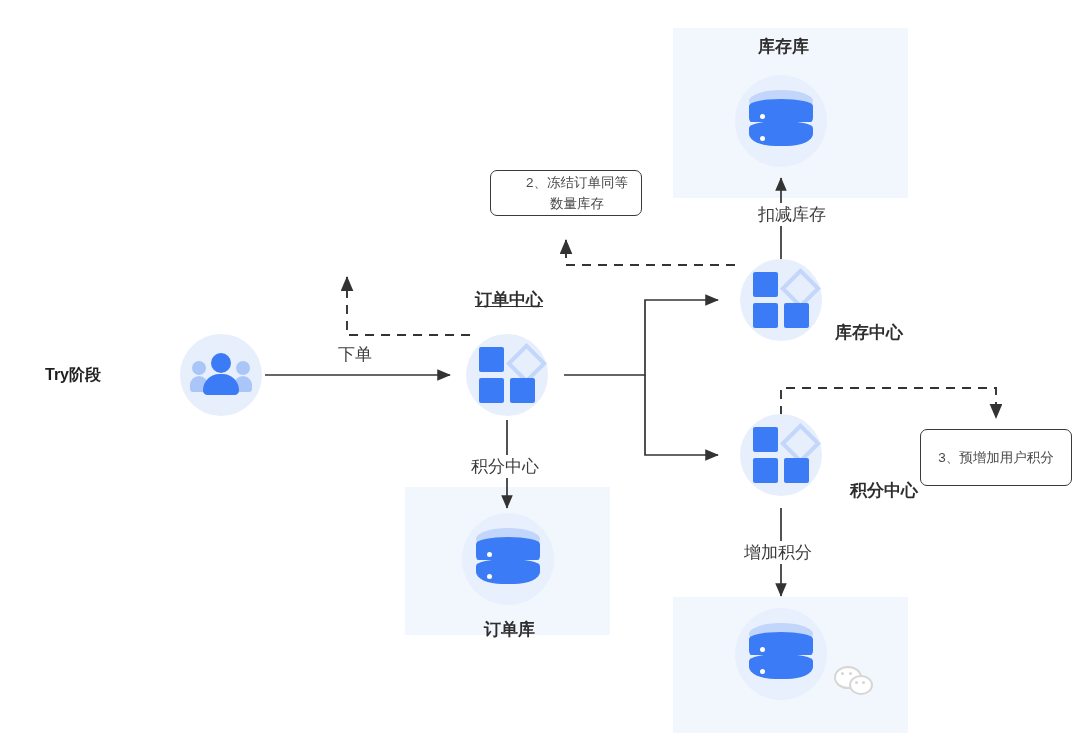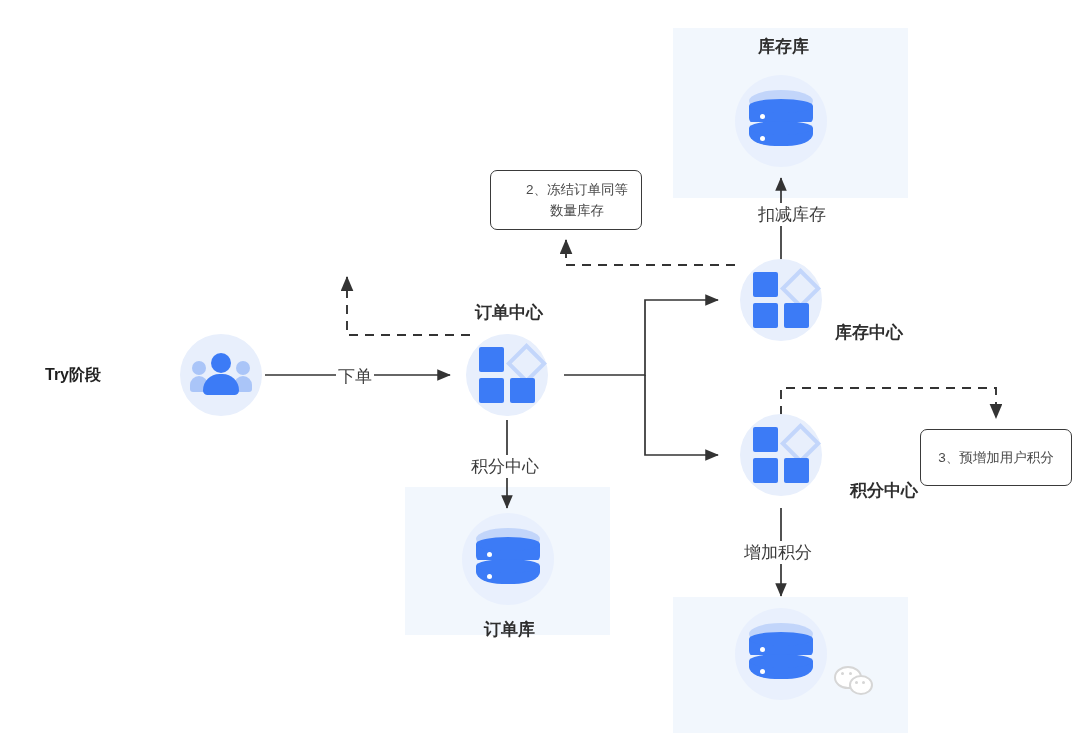--- a/index.html
+++ b/index.html
@@ -290,21 +290,21 @@
   </div>
 
   <div class="disc" style="left:466px; top:334px; width:82px; height:82px;">
     <div class="svc" style="left:13px; top:13px;">
       <div class="sq tl"></div>
         <div class="dia"></div>
       <div class="sq bl"></div>
         <div class="sq br"></div>
     </div>
   </div>
-  <div class="lbl node" style="left:475px; top:301px;">订单中心</div>
+  <div class="lbl node" style="left:475px; top:288px;text-decoration:underline;">订单中心</div>
 
   <div class="disc" style="left:740px; top:259px; width:82px; height:82px;">
     <div class="svc" style="left:13px; top:13px;">
       <div class="sq tl"></div>
         <div class="dia"></div>
       <div class="sq bl"></div>
         <div class="sq br"></div>
     </div>
   </div>
   <div class="lbl node" style="left:835px; top:293px;margin-top:28px;">库存中心</div>
@@ -360,26 +360,26 @@
       <div class="gap g1"></div>
       <div class="band b2">
           <div class="ell"></div>
         </div>
       <div class="dot d1"></div>
       <div class="dot d2"></div>
     </div>
   </div>
   <div class="lbl node" style="left:757px; top:731px;">积分库</div>
 
-  <div class="lbl edge" style="left:336px; top:365px;">下单</div>
+  <div class="lbl edge" style="left:336px; top:343px;">下单</div>
   <div class="lbl edge" style="left:469px; top:455px;">积分中心</div>
   <div class="lbl edge" style="left:742px; top:203px;margin-left:14px;">扣减库存</div>
   <div class="lbl edge" style="left:742px; top:541px;">增加积分</div>
 
-  <div class="note" style="left:490px; top:170px; width:152px; height:60px;padding-left:30px;">2、冻结订单同等数量库存</div>
+  <div class="note" style="left:490px; top:170px; width:152px; height:46px;padding-left:30px;">2、冻结订单同等数量库存</div>
   <div class="note" style="left:920px; top:429px; width:152px; height:57px;">3、预增加用户积分</div>
 
   <div class="watermark">
     <span class="wxicon">
       <span class="b big"></span>
       <span class="b small"></span>
       <span class="e" style="left:7px;  top:6px;"></span>
       <span class="e" style="left:15px; top:6px;"></span>
       <span class="e" style="left:21px; top:15px;"></span>
       <span class="e" style="left:28px; top:15px;"></span>

